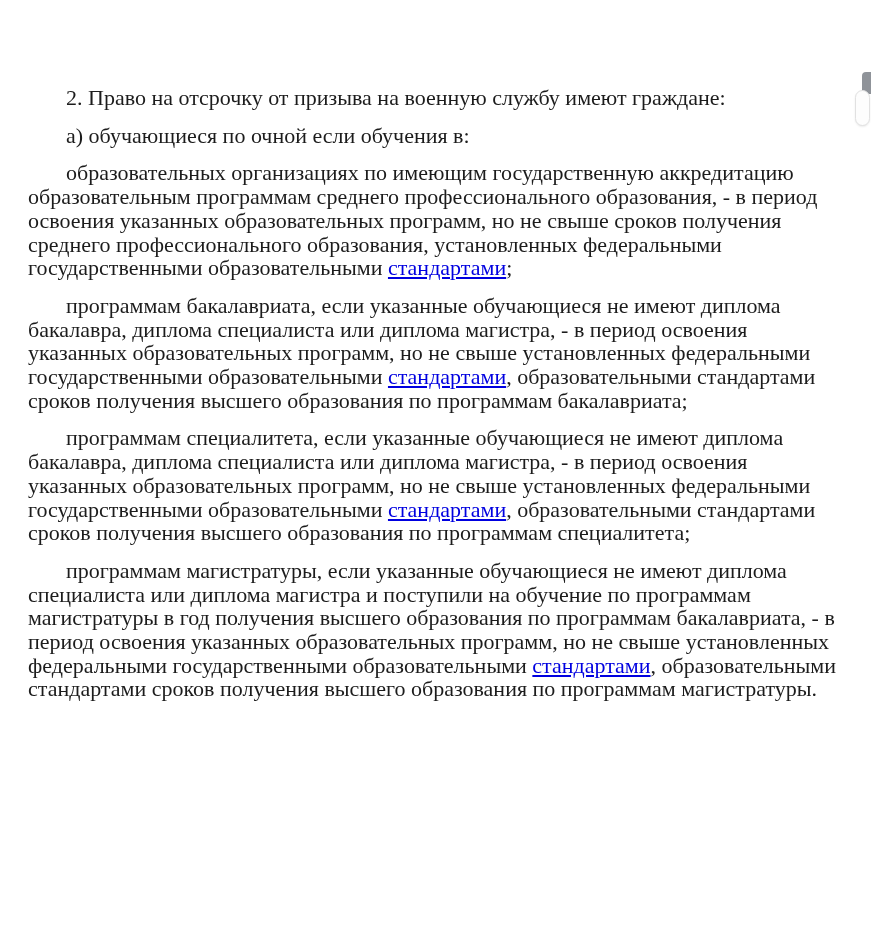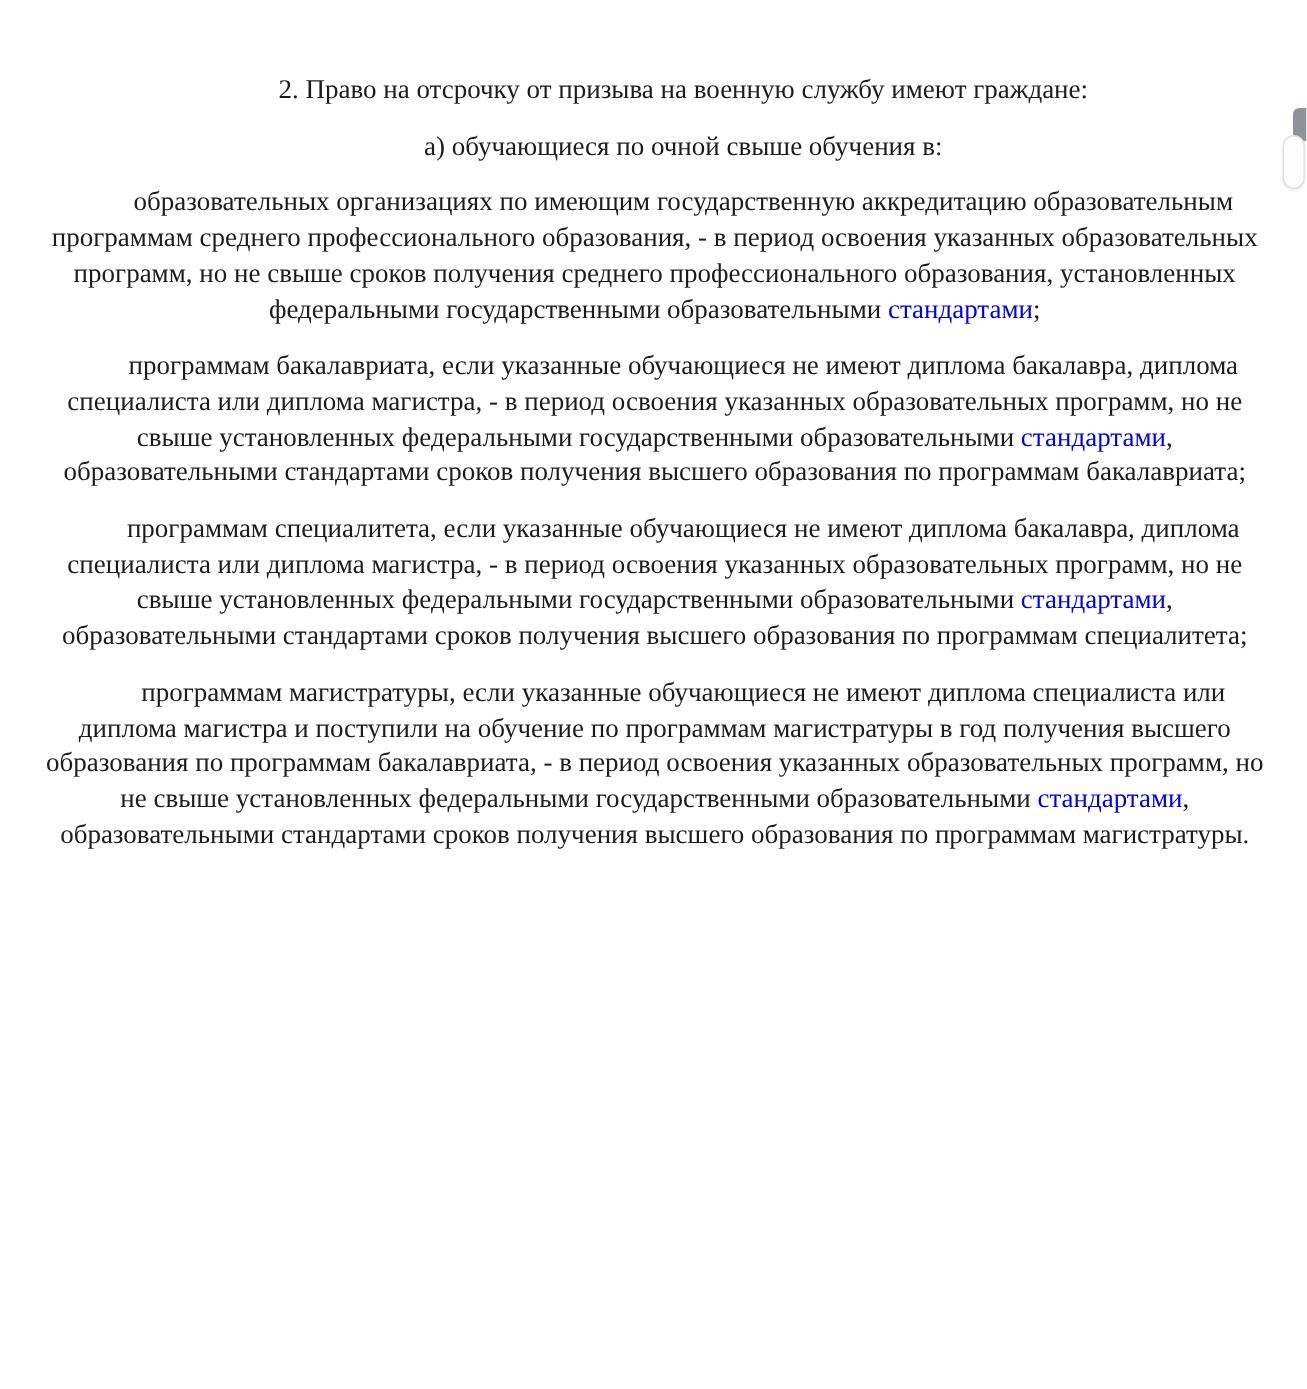--- a/index.html
+++ b/index.html
@@ -9,34 +9,35 @@
   body {
     width: 871px;
     height: 926px;
     background: var(--bg-color, #ffffff);
     font-family: "Liberation Serif", "DejaVu Serif", serif;
     color: var(--text-color, #1c1c1c);
     overflow: hidden;
     position: relative;
   }
   .page {
-    padding: 48px 26px 0 28px;
-    font-size: 18px;
+    padding: 86px 26px 0 28px;
+    font-size: 22px;
     line-height: 23.7px;
-    text-align: center;
+    text-align: left;
   }
   p.para {
     margin: 0 0 14px 0;
     text-indent: 38px;
   }
   p.para.spaced {
     margin-top: 28px;
   }
   a.doc-link {
     color: var(--link-color, #0000e0);
+    text-decoration: underline;
     cursor: pointer;
   }
   
   .scroll-artifact-dark {
     position: absolute;
     top: 72px;
     right: 0;
     width: 9px;
     height: 22px;
     background: #8f9399;
@@ -54,21 +55,21 @@
     box-shadow: 0 1px 2px rgba(0,0,0,0.08);
   }
 </style>
 </head>
 <body>
 
 <div class="page">
 
   <p class="para"><span>2. Право на отсрочку от призыва на военную службу имеют граждане:</span></p>
 
-  <p class="para"><span>а) обучающиеся по очной свыше обучения в:</span></p>
+  <p class="para"><span>а) обучающиеся по очной если обучения в:</span></p>
 
   <p class="para"><span>образовательных организациях по имеющим государственную аккредитацию образовательным программам среднего профессионального образования, - в период освоения указанных образовательных программ, но не свыше сроков получения среднего профессионального образования, установленных федеральными государственными образовательными </span><a class="doc-link">стандартами</a><span>;</span></p>
 
 
   <p class="para"><span>программам бакалавриата, если указанные обучающиеся не имеют диплома бакалавра, диплома специалиста или диплома магистра, - в период освоения указанных образовательных программ, но не свыше установленных федеральными государственными образовательными </span><a class="doc-link">стандартами</a><span>, образовательными стандартами сроков получения высшего образования по программам бакалавриата;</span></p>
 
   <p class="para"><span>программам специалитета, если указанные обучающиеся не имеют диплома бакалавра, диплома специалиста или диплома магистра, - в период освоения указанных образовательных программ, но не свыше установленных федеральными государственными образовательными </span><a class="doc-link">стандартами</a><span>, образовательными стандартами сроков получения высшего образования по программам специалитета;</span></p>
 
   <p class="para"><span>программам магистратуры, если указанные обучающиеся не имеют диплома специалиста или диплома магистра и поступили на обучение по программам магистратуры в год получения высшего образования по программам бакалавриата, - в период освоения указанных образовательных программ, но не свыше установленных федеральными государственными образовательными </span><a class="doc-link">стандартами</a><span>, образовательными стандартами сроков получения высшего образования по программам магистратуры.</span></p>
 

